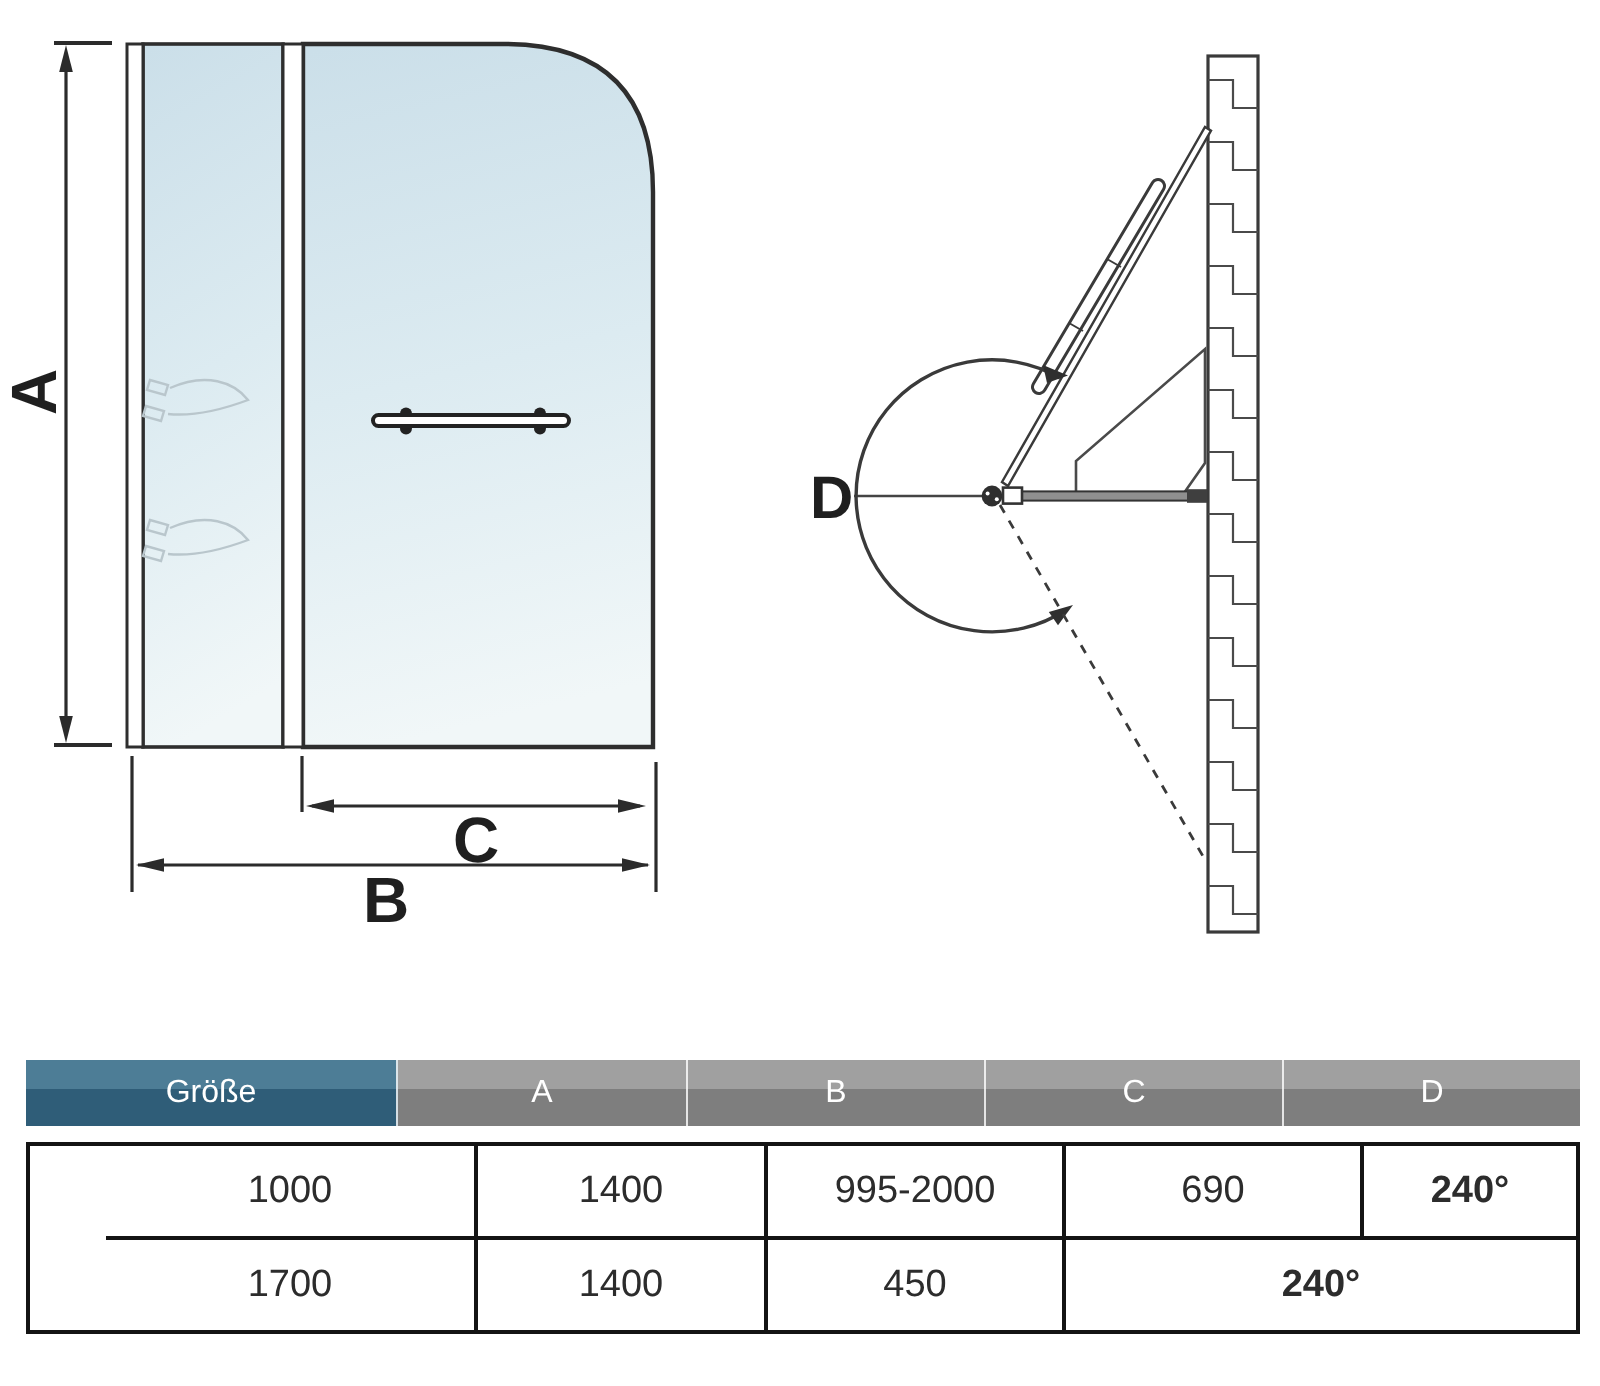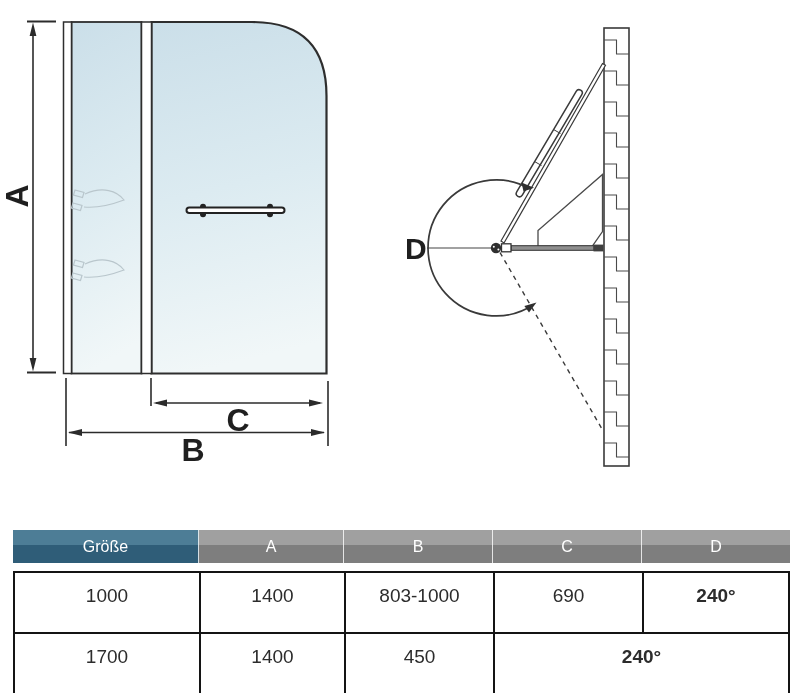--- a/index.html
+++ b/index.html
@@ -10,21 +10,21 @@
 
   
   .size-table{position:absolute;left:13px;top:530px;width:777px;}
   .thead{display:flex;height:33px;}
   .th{color:#ffffff;font-size:16px;text-align:center;line-height:33px;
       background:linear-gradient(to bottom,#4d7d96 0%,#4d7d96 44%,#2f5d78 44%,#2f5d78 100%);
       border-right:1px solid rgba(255,255,255,.8);box-sizing:border-box;}
   .th.gray{background:linear-gradient(to bottom,#a0a0a0 0%,#a0a0a0 44%,#7e7e7e 44%,#7e7e7e 100%);}
   .th:last-child{border-right:none;}
   .tbody{margin-top:8px;border:2px solid #141414;}
-  .tr{display:flex;height:59px;}
+  .tr{display:flex;height:45px;margin-left:38px;}
   .tr + .tr{border-top:2px solid #141414;}
   .td{font-size:19px;color:#2c2c2c;text-align:center;line-height:45px;
       border-right:2px solid #141414;box-sizing:border-box;background:#fff;}
   .td:last-child{border-right:none;font-weight:bold;}
   .c0{width:186px;} .c1{width:145px;} .c2{width:149px;} .c3{width:149px;} .c4{width:148px;flex:1;}
 </style>
 </head>
 <body>
 
 <div class="stage">
@@ -152,21 +152,21 @@
       <div class="th c0">Größe</div>
       <div class="th gray c1">A</div>
       <div class="th gray c2">B</div>
       <div class="th gray c3">C</div>
       <div class="th gray c4">D</div>
     </div>
     <div class="tbody">
       <div class="tr">
         <div class="td c0">1000</div>
         <div class="td c1">1400</div>
-        <div class="td c2">803-1000</div>
+        <div class="td c2">995-2000</div>
         <div class="td c3">690</div>
         <div class="td c4">240°</div>
       </div>
       <div class="tr">
         <div class="td c0">1700</div>
         <div class="td c1">1400</div>
         <div class="td c3">450</div>
         <div class="td c4">240°</div>
       </div>
     </div>

